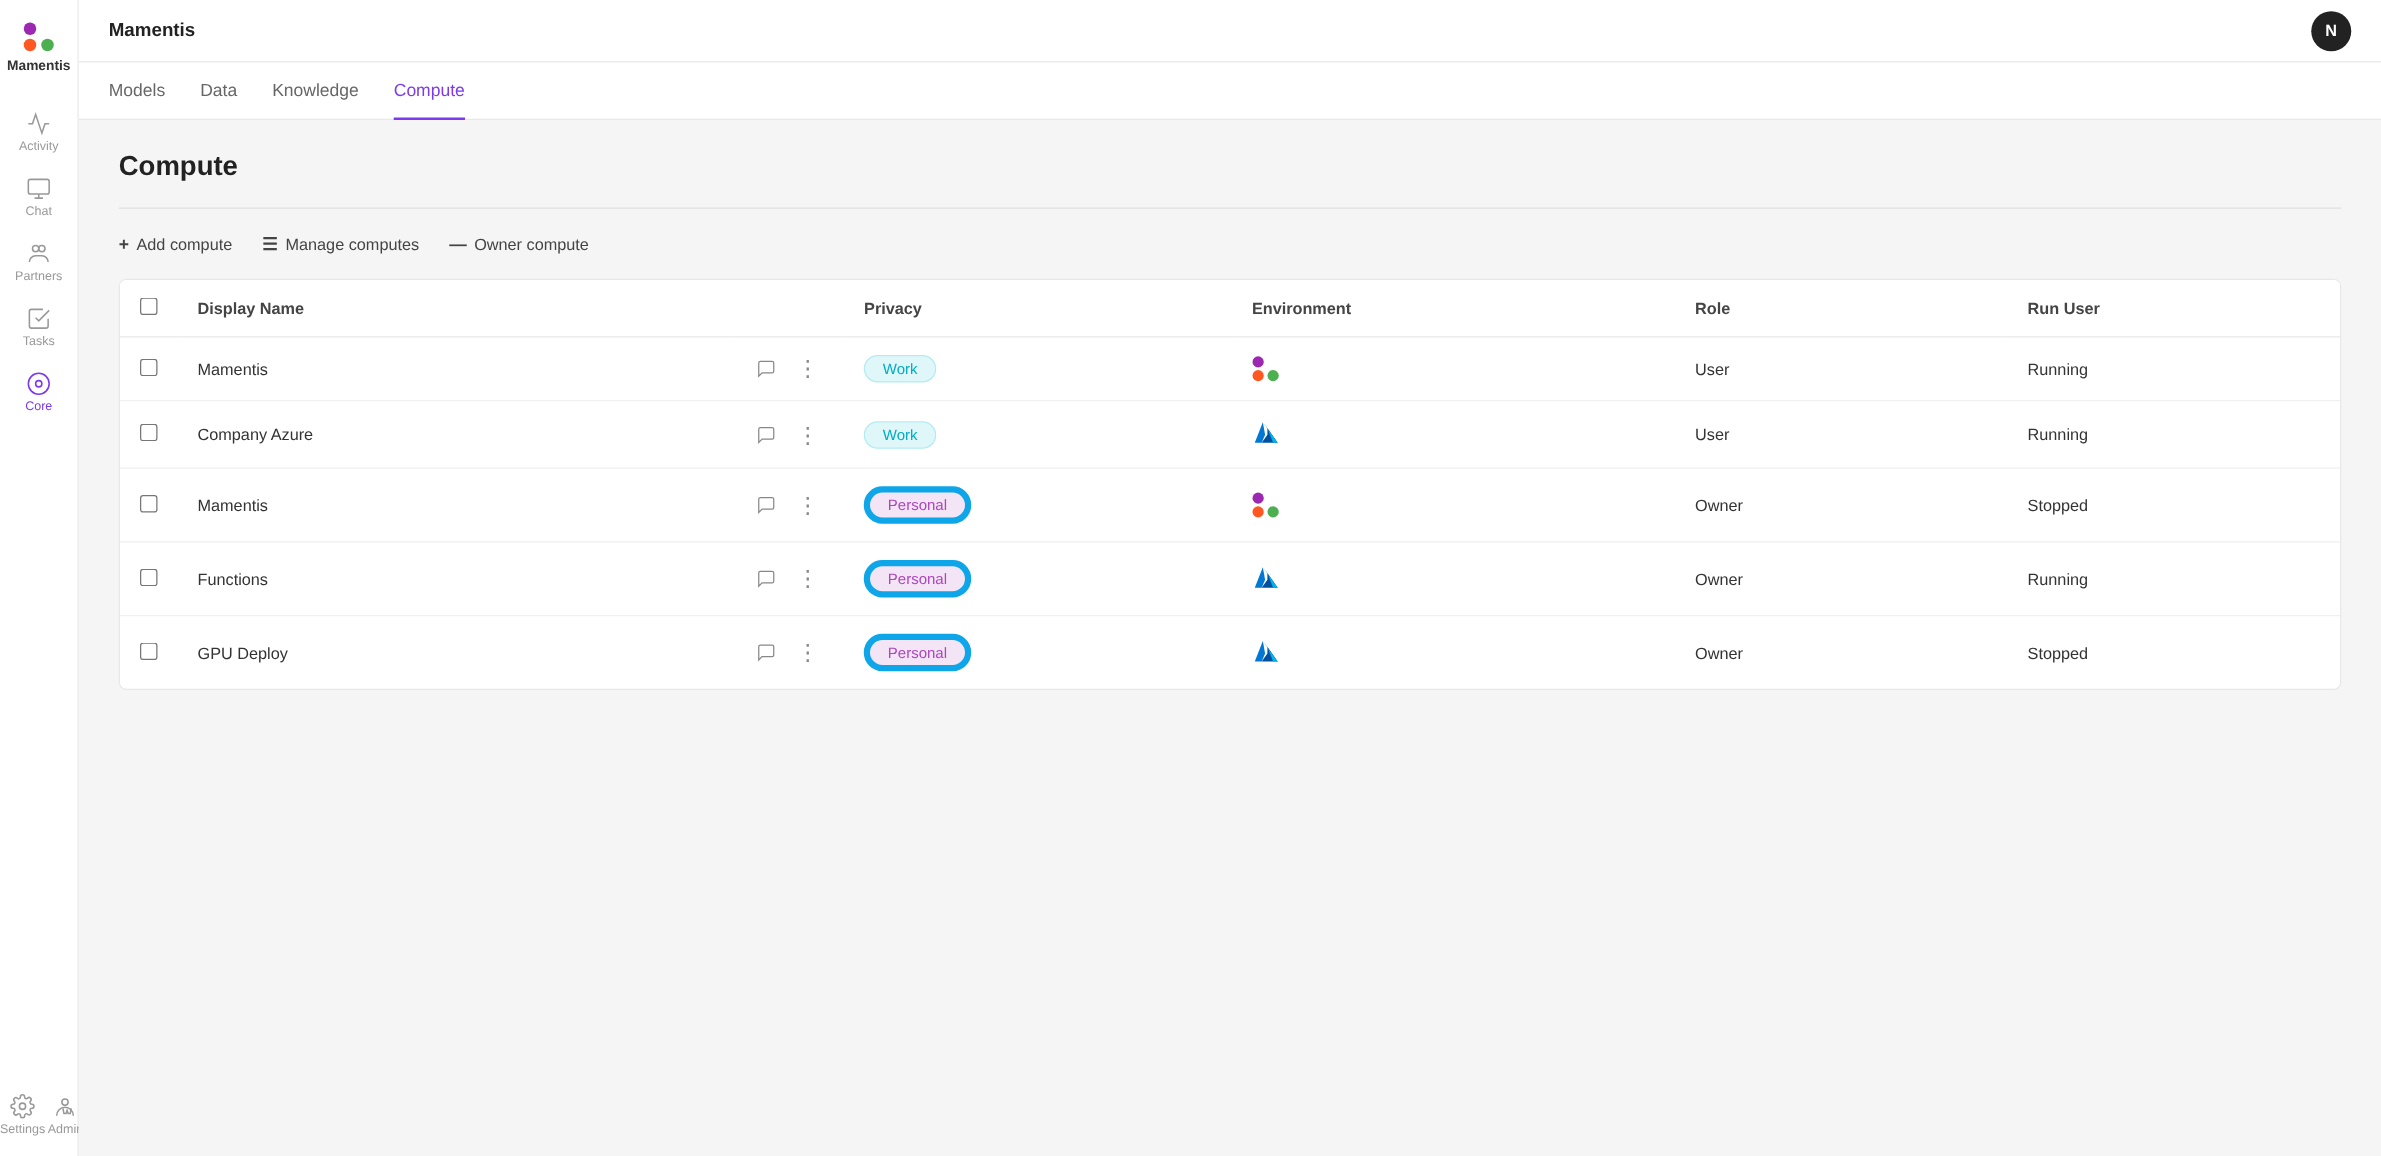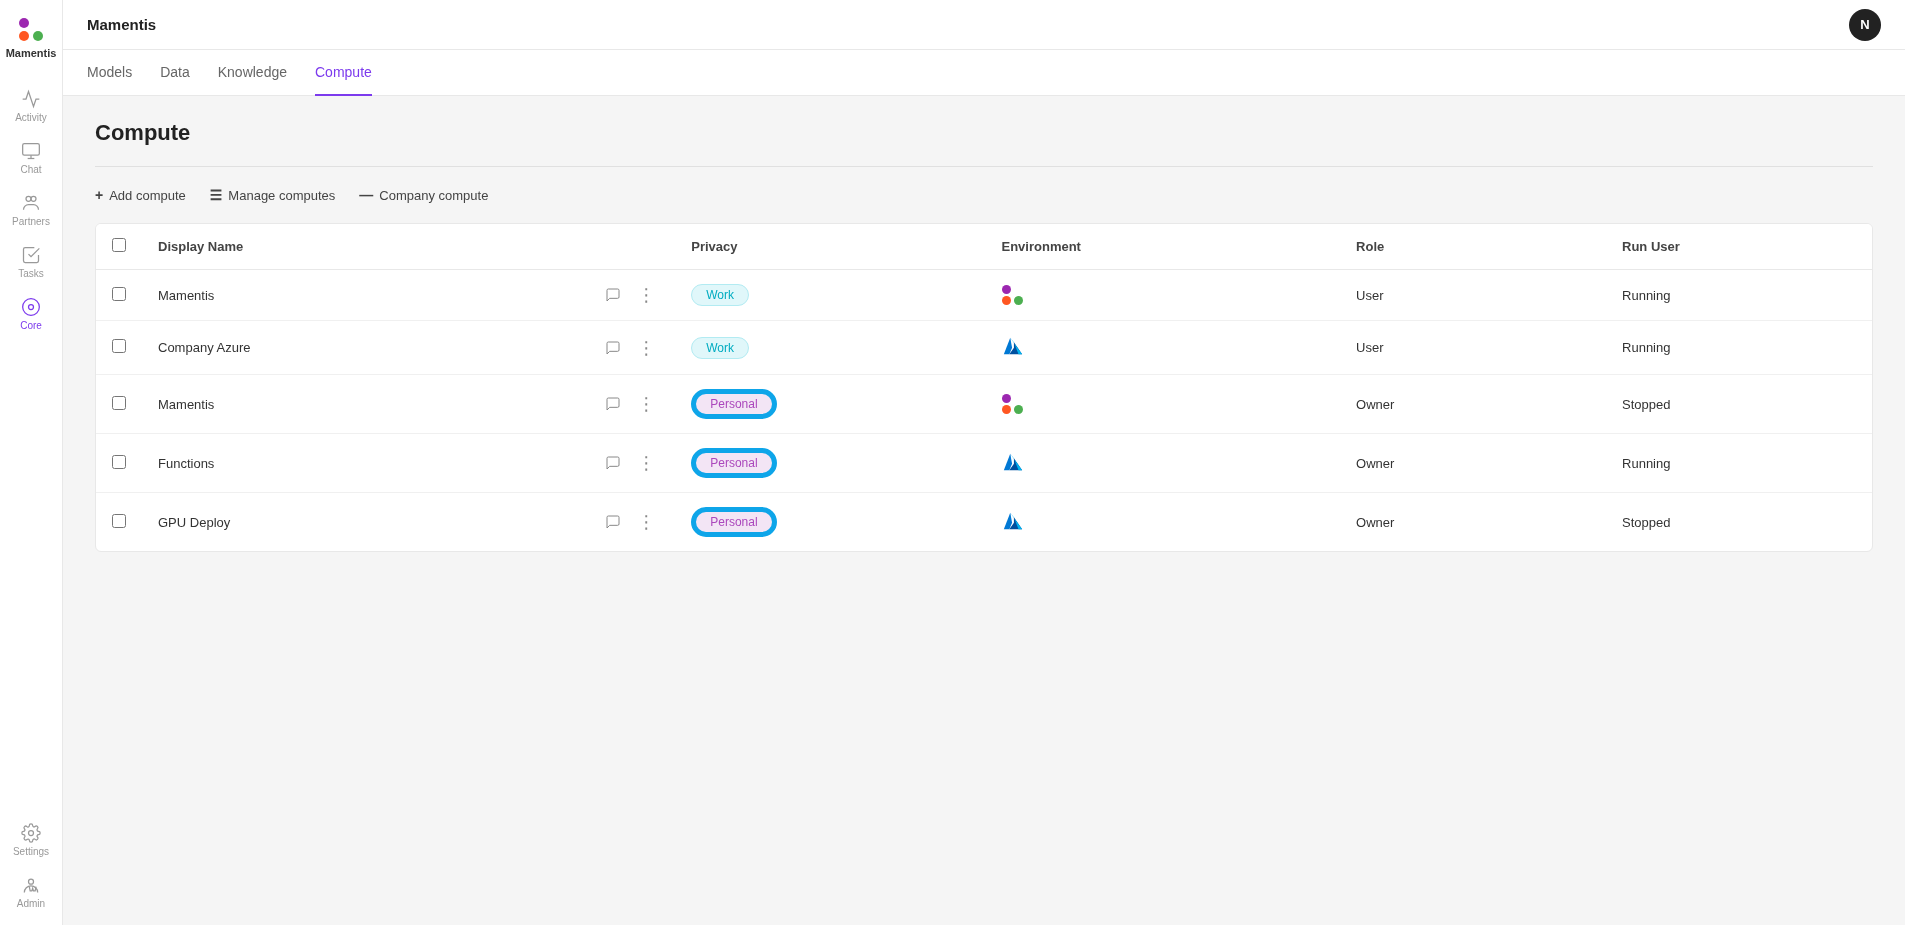--- a/index.html
+++ b/index.html
@@ -68,21 +68,21 @@
       gap: 3px;
       color: #999;
       font-size: 11px;
     }
     .sidebar-item.active { color: #7c3aed; }
     .sidebar-item svg { width: 20px; height: 20px; }
     .sidebar-item-label { font-size: 10px; }
 
     .sidebar-bottom {
       display: flex;
-      flex-direction: column;
+      flex-direction: row;
       width: 100%;
       gap: 2px;
     }
 
     
     .main {
       flex: 1;
       display: flex;
       flex-direction: column;
       background: #f5f5f5;
@@ -406,21 +406,21 @@
         <button class="toolbar-btn">
           <span class="toolbar-btn-icon">+</span>
           <span>Add compute</span>
         </button>
         <button class="toolbar-btn">
           <span class="toolbar-btn-icon">☰</span>
           <span>Manage computes</span>
         </button>
         <button class="toolbar-btn">
           <span class="toolbar-btn-icon">—</span>
-          <span>Company compute</span>
+          <span>Owner compute</span>
         </button>
       </div>
 
       <div class="table-container">
         <table class="table">
           <thead>
             <tr>
               <th class="checkbox-cell">
                 <input type="checkbox" style="">
               </th>

